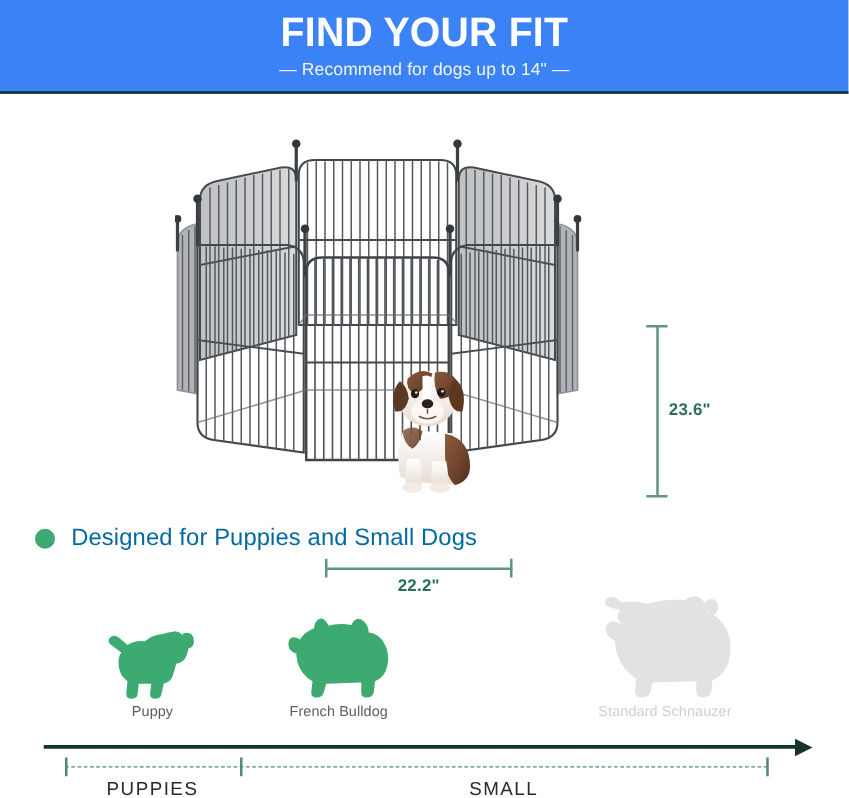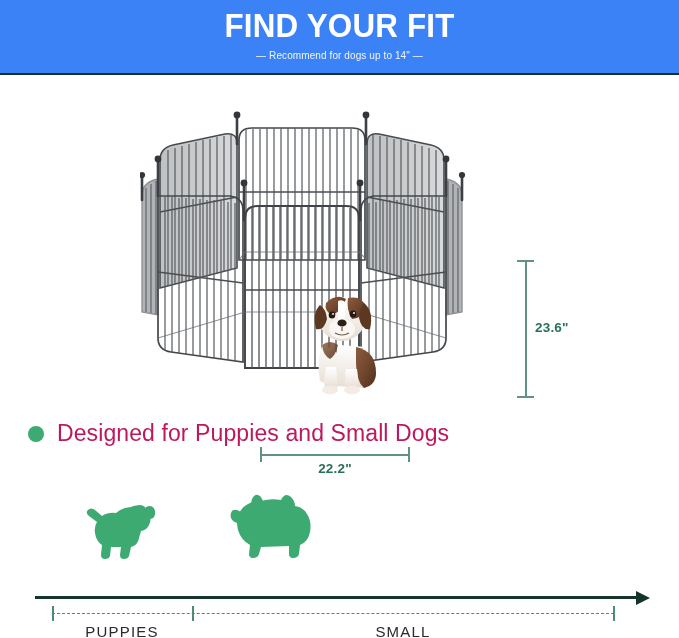--- a/index.html
+++ b/index.html
@@ -47,21 +47,21 @@
     line-height: 36px;
     font-stretch: condensed;
     transform: scaleX(0.95);
   }
   #subtitle {
     position: absolute;
     left: 0; top: 47px;
     width: 679px;
     text-align: center;
     color: #f2f6f3;
-    font-size: 10px;
+    font-size: 14px;
     font-weight: normal;
     letter-spacing: 0.1px;
     line-height: 17px;
   }
 
   
   #product-area {
     position: absolute;
     left: 0; top: 75px;
     width: 679px;
@@ -133,22 +133,22 @@
     align-items: center;
   }
   #designed-bullet {
     width: 16px; height: 16px;
     border-radius: 50%;
     background: #3daa72;
     margin-right: 13px;
     flex: 0 0 auto;
   }
   #designed-text {
-    color: #be185d;
-    font-size: 23px;
+    color: #0369a1;
+    font-size: 19px;
     font-weight: normal;
     letter-spacing: 0.1px;
     white-space: nowrap;
   }
 
   
   #dogs {
     position: absolute;
     left: 0; top: 478px;
     width: 679px;
@@ -477,33 +477,45 @@
   <div id="dogs">
 
     <div class="dog-cell" style="left:42px">
       <div class="dog-art">
         <svg width="78" height="62" viewBox="0 0 78 62">
           <path fill="#3daa72" d="M48,9 Q58,5 64,12 Q70,19 66,27 Q64,32 58,33 L56,40 Q55,47 48,49 L46,58 Q45,61 41,61 Q37,61 37,57 L38,49 L28,49 L27,58 Q26,61 22,61 Q18,61 18,57 L19,47 Q13,43 12,35 Q11,28 14,24 L6,18 Q2,15 5,12 Q8,9 12,12 L19,18 Q25,14 33,15 Q38,10 48,9 Z"></path>
           <circle fill="#3daa72" cx="57" cy="14" r="7"></circle>
           <path fill="#3daa72" d="M63,9 Q70,6 72,13 Q73,20 67,21 Q62,18 63,9 Z"></path>
         </svg>
       </div>
+      <div class="dog-label">Puppy</div>
     </div>
 
     <div class="dog-cell" style="left:191px">
       <div class="dog-art">
         <svg width="100" height="70" viewBox="0 0 100 70">
           <path fill="#3daa72" d="M60,10 Q64,2 70,7 Q74,11 74,16 Q82,17 86,24 Q91,32 89,42 Q87,52 79,55 L78,64 Q77,68 72,68 Q68,68 68,64 L68,56 L40,57 L38,64 Q37,68 32,68 Q28,68 28,64 L29,55 Q20,50 17,40 Q14,28 20,20 Q27,11 40,11 Q50,8 60,10 Z"></path>
           <path fill="#3daa72" d="M20,22 Q12,17 10,23 Q8,30 16,33 Z"></path>
           <path fill="#3daa72" d="M42,11 Q38,2 33,6 Q29,10 31,16 Z"></path>
         </svg>
       </div>
+      <div class="dog-label">French Bulldog</div>
     </div>
 
 
+    <div class="dog-cell" style="left:452px">
+      <div class="dog-art">
+        <svg width="116" height="86" viewBox="0 0 116 86">
+          <path fill="#e2e2e2" d="M74,6 Q82,0 88,6 Q92,10 92,16 Q102,19 107,29 Q113,41 109,55 Q106,66 96,70 L95,79 Q94,84 88,84 Q83,84 83,79 L83,71 L48,72 L46,80 Q45,84 39,84 Q34,84 34,79 L35,69 Q24,62 20,50 Q15,36 23,25 Q18,20 22,14 L14,12 Q8,10 11,5 Q16,1 24,8 Q32,6 44,9 Q58,5 74,6 Z"></path>
+          <path fill="#e2e2e2" d="M24,26 Q14,20 11,27 Q9,35 19,39 Z"></path>
+          <path fill="#e2e2e2" d="M90,8 Q97,2 100,9 Q102,17 94,19 Z"></path>
+        </svg>
+      </div>
+      <div class="dog-label muted">Standard Schnauzer</div>
+    </div>
   </div>
 
   <div id="axis">
     <div id="axis-line"></div>
     <div id="axis-arrow"></div>
     <div id="dash-line"></div>
 
     <div class="tick" style="left:52px"></div>
     <div class="tick" style="left:192px"></div>
     <div class="tick" style="left:613px"></div>

